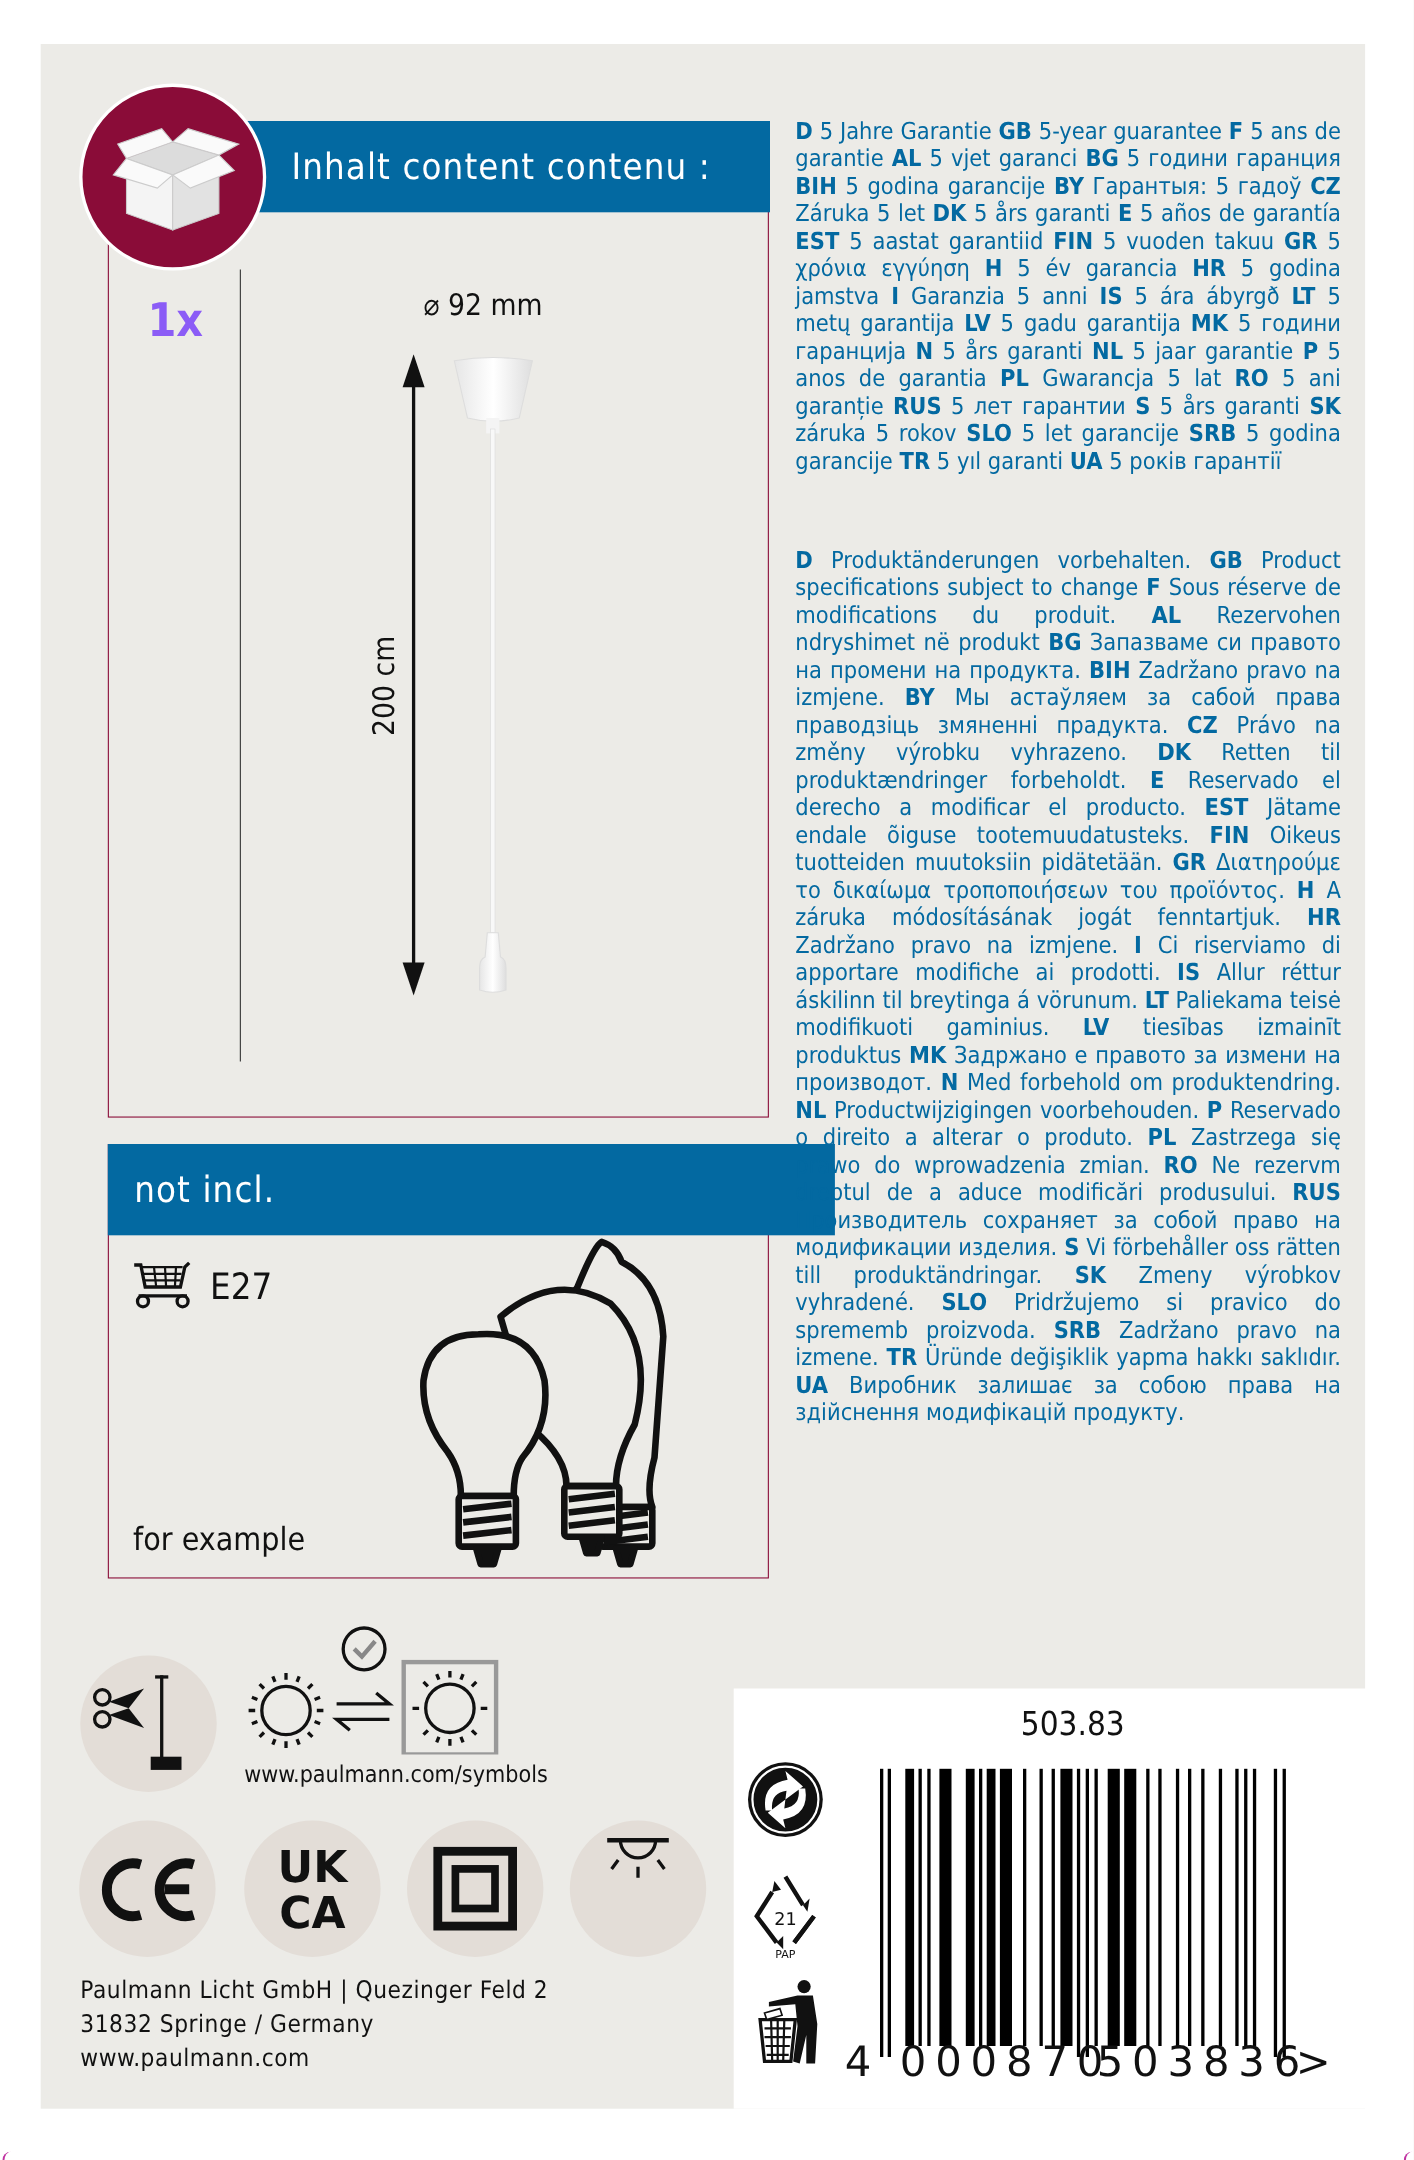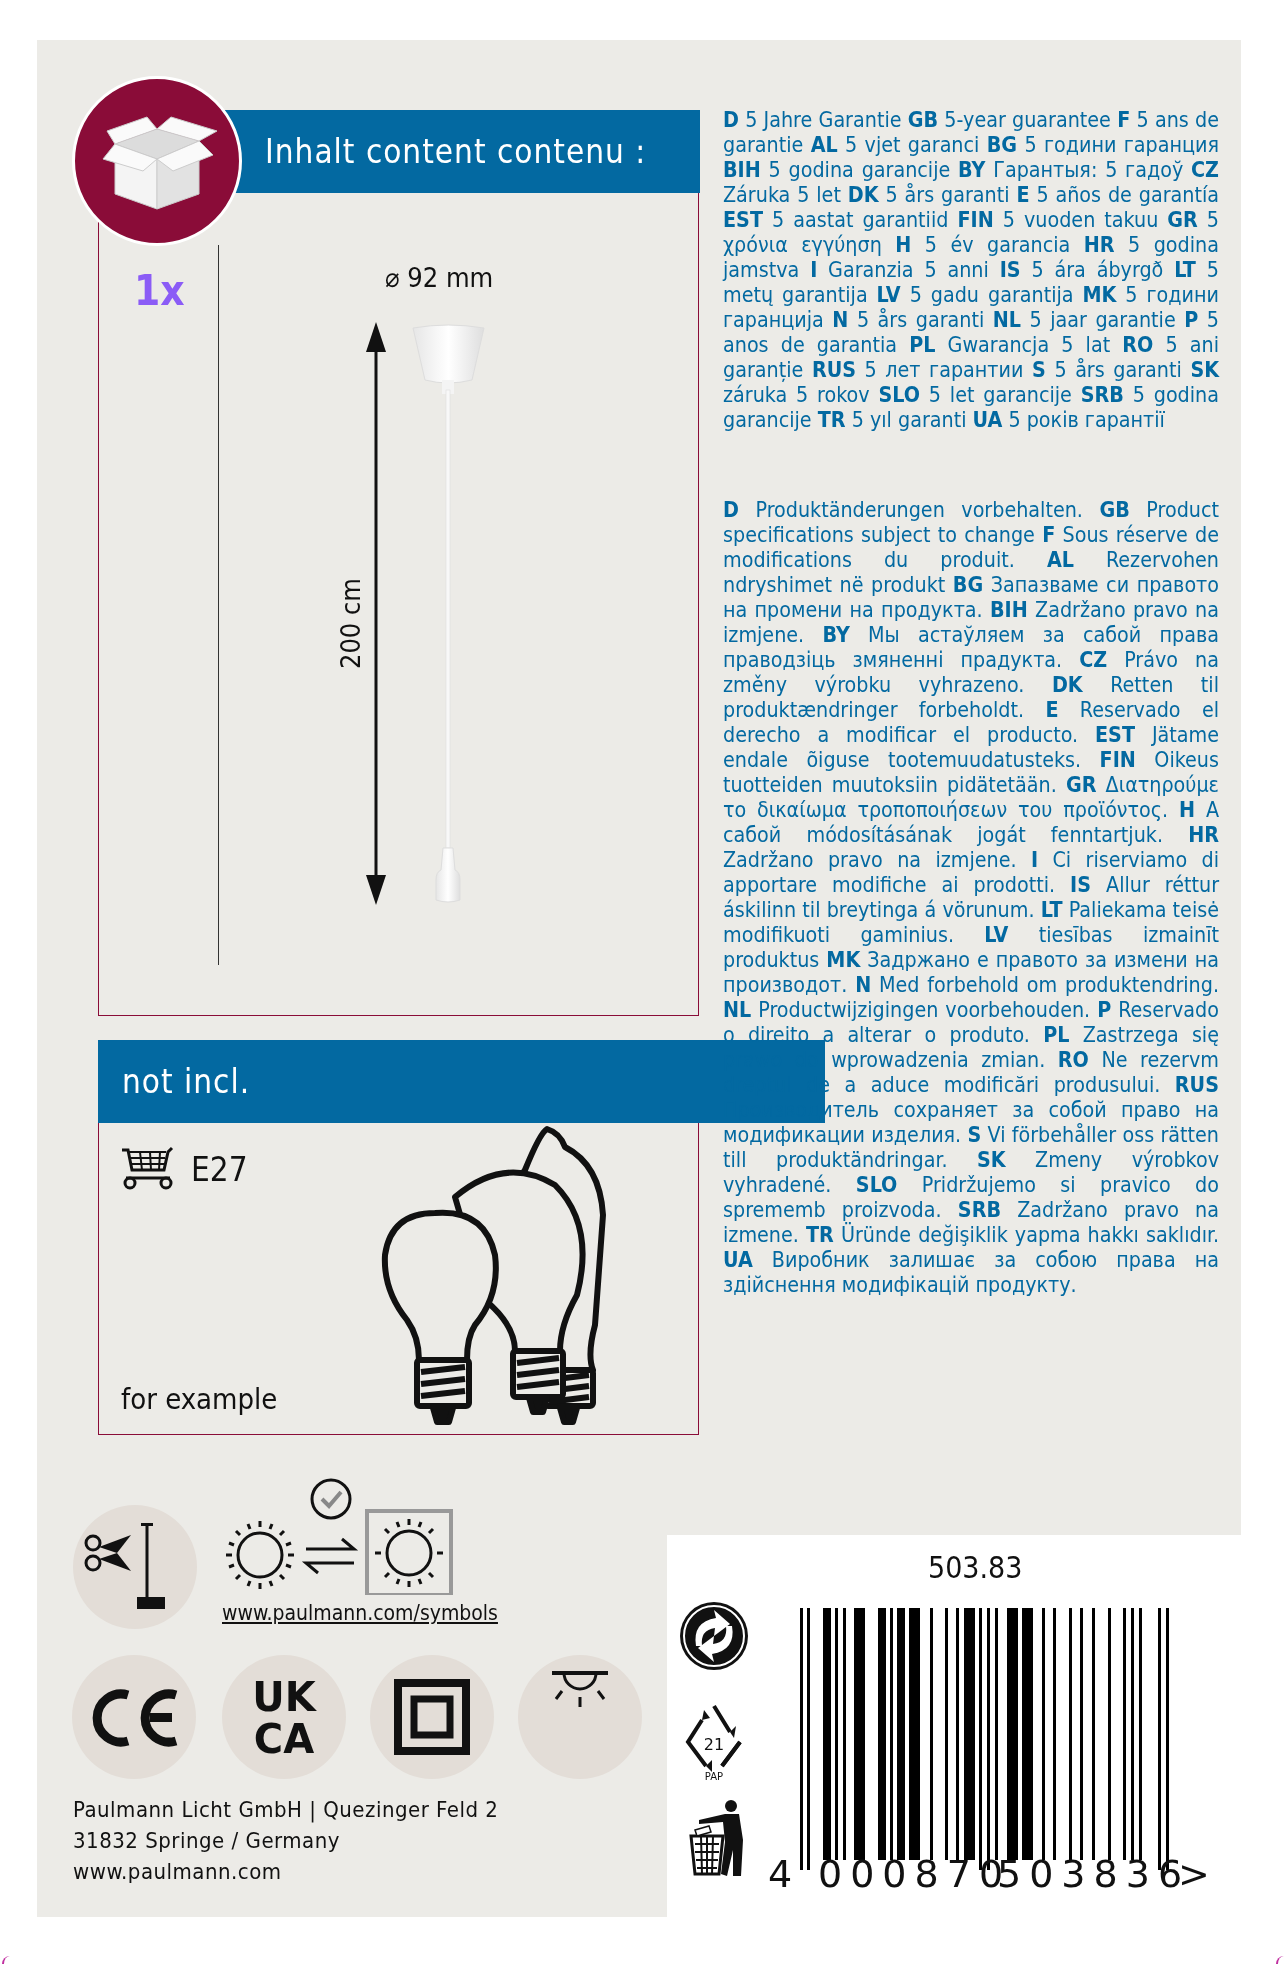--- a/index.html
+++ b/index.html
@@ -77,21 +77,21 @@
         <stop offset="1" stop-color="#dedede"></stop>
     </linearGradient>
   </defs>
   <path d="M13,8 Q48,2 84,8 L72,60 Q48,66 25,60 Z" fill="url(#wg)" stroke="#ddd" stroke-width="1"></path>
   <rect x="42" y="60" width="12" height="14" fill="#f4f4f4"></rect>
   <rect x="46" y="70" width="4" height="458" fill="#f8f8f8" stroke="#ddd" stroke-width="0.6"></rect>
   <path d="M43,528 L53,528 L55,550 Q60,552 60,560 L60,580 Q48,584 36,580 L36,560 Q36,552 41,550 Z" fill="url(#wg)" stroke="#ddd" stroke-width="1"></path>
 </svg>
 
 <div class="card" style="left:98px; top:1040px; width:601px; height:395px;"></div>
-<div class="banner maroon" style="left:98px; top:1040px; width:727px; height:83px; padding-left:24px;">
+<div class="banner maroon" style="left:98px; top:1040px; width:661px; height:83px; padding-left:24px;">
   <span>not incl.</span>
 </div>
 <svg class="abs" style="left:120px; top:1142px;" width="56" height="48" viewBox="0 0 56 48">
   <path d="M2,8 L8,8 L12,28 L44,28 L48,10 L52,6" fill="none" stroke="#111" stroke-width="3"></path>
   <path d="M8,10 L46,10 M10,16 L45,16 M11,22 L44,22 M20,10 L22,28 M30,10 L31,28 M40,10 L39,28" stroke="#111" stroke-width="2"></path>
   <path d="M6,36 L50,36" stroke="#111" stroke-width="3"></path>
   <circle cx="10" cy="41" r="5" fill="none" stroke="#111" stroke-width="3"></circle>
   <circle cx="46" cy="41" r="5" fill="none" stroke="#111" stroke-width="3"></circle>
 </svg>
 <div class="abs" style="left:191px; top:1150px; font-size:33px;">E27</div>
@@ -159,21 +159,21 @@
   <b>AL</b> <span>Rezervohen ndryshimet në produkt</span>
   <b>BG</b> <span>Запазваме си правото на промени на продукта.</span>
   <b>BIH</b> <span>Zadržano pravo na izmjene.</span>
   <b>BY</b> <span>Мы астаўляем за сабой права праводзіць змяненні прадукта.</span>
   <b>CZ</b> <span>Právo na změny výrobku vyhrazeno.</span>
   <b>DK</b> <span>Retten til produktændringer forbeholdt.</span>
   <b>E</b> <span>Reservado el derecho a modificar el producto.</span>
   <b>EST</b> <span>Jätame endale õiguse tootemuudatusteks.</span>
   <b>FIN</b> <span>Oikeus tuotteiden muutoksiin pidätetään.</span>
   <b>GR</b> <span>Διατηρούμε το δικαίωμα τροποποιήσεων του προϊόντος.</span>
-  <b>H</b> <span>A сабой módosításának jogát fenntartjuk.</span>
+  <b>H</b> <span>A záruka módosításának jogát fenntartjuk.</span>
   <b>HR</b> <span>Zadržano pravo na izmjene.</span>
   <b>I</b> <span>Ci riserviamo di apportare modifiche ai prodotti.</span>
   <b>IS</b> <span>Allur réttur áskilinn til breytinga á vörunum.</span>
   <b>LT</b> <span>Paliekama teisė modifikuoti gaminius.</span>
   <b>LV</b> <span>tiesības izmainīt produktus</span>
   <b>MK</b> <span>Задржано е правото за измени на производот.</span>
   <b>N</b> <span>Med forbehold om produktendring.</span>
   <b>NL</b> <span>Productwijzigingen voorbehouden.</span>
   <b>P</b> <span>Reservado o direito a alterar o produto.</span>
   <b>PL</b> <span>Zastrzega się prawo do wprowadzenia zmian.</span>
@@ -206,21 +206,21 @@
     <path d="M84,74 L132,74 L120,64 M132,88 L84,88 L96,98"></path>
     <circle cx="109" cy="24" r="19"></circle>
   </g>
   <path d="M100,24 L107,31 L119,17" stroke="#888" stroke-width="4" fill="none"></path>
   <rect x="145" y="36" width="84" height="84" fill="none" stroke="#999" stroke-width="4"></rect>
   <g stroke="#111" stroke-width="3" fill="none">
     <circle cx="187" cy="78" r="22"></circle>
     <path d="M187,44 L187,50 M187,106 L187,112 M153,78 L159,78 M215,78 L221,78 M163,54 L167,58 M207,98 L211,102 M211,54 L207,58 M167,98 L163,102 M175,47 L177,52 M199,47 L197,52 M175,109 L177,104 M199,109 L197,104"></path>
   </g>
 </svg>
-<div class="abs small-text" style="left:222px; top:1601px;text-decoration:underline;">www.paulmann.com/symbols</div>
+<div class="abs small-text" style="left:222px; top:1601px;">www.paulmann.com/symbols</div>
 
 <div class="circ" style="left:72px; top:1655px; width:124px; height:124px;">
   <svg width="124" height="124" viewBox="0 0 124 124">
     <path d="M56,40 A24,24 0 1 0 56,86" fill="none" stroke="#111" stroke-width="9"></path>
     <path d="M104,40 A24,24 0 1 0 104,86" fill="none" stroke="#111" stroke-width="9"></path>
     <rect x="78" y="58" width="22" height="9" fill="#111"></rect>
   </svg>
 </div>
 <div class="circ" style="left:222px; top:1655px; width:124px; height:124px;">
   <svg width="124" height="124" viewBox="0 0 124 124">

